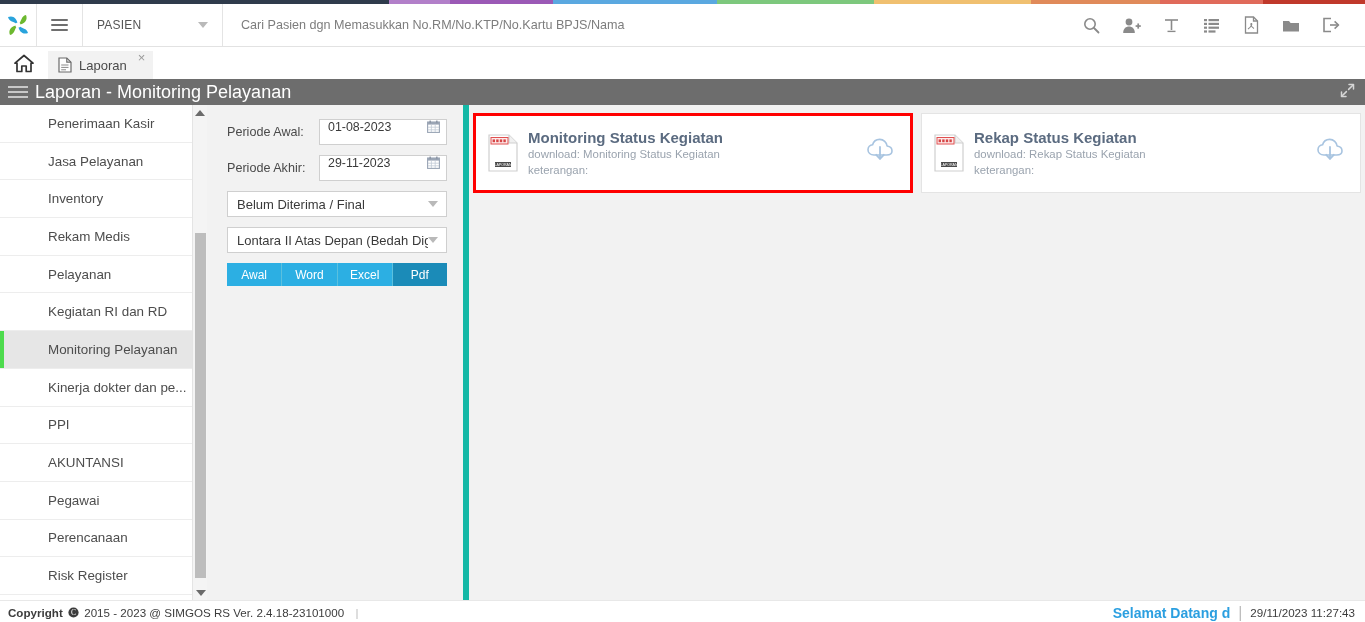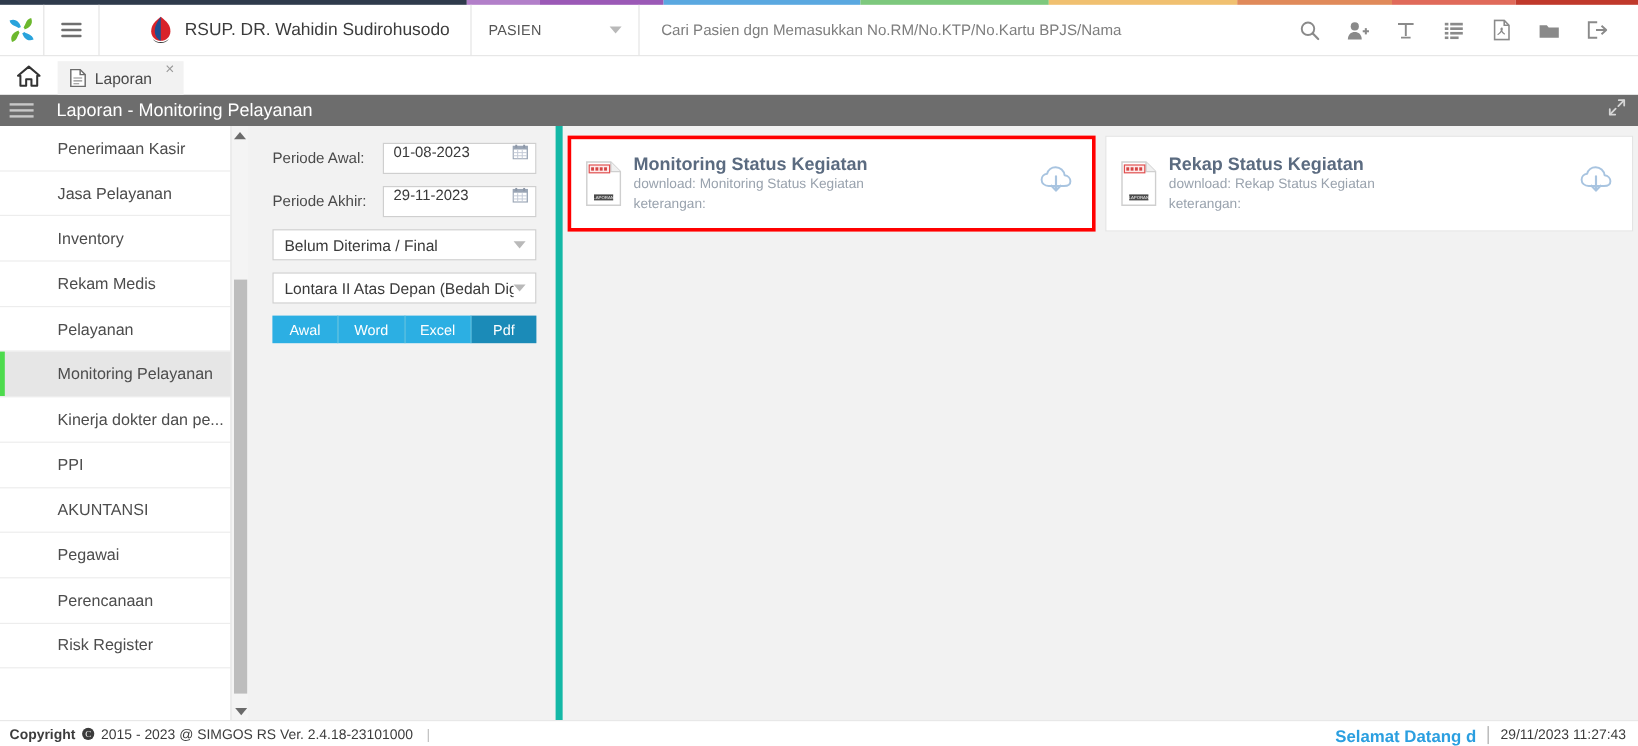--- a/index.html
+++ b/index.html
@@ -87,21 +87,21 @@
   
   #page-title-bar {
     height: 26px; width: 100%;
     background: #6d6d6d;
     display: flex; align-items: center;
     padding: 0 10px 0 8px;
     color: #ffffff;
   }
   #title-bar-menu-icon { width: 20px; }
   #title-bar-menu-icon i { display: block; height: 2px; background: #c8c8c8; margin: 3px 0; }
-  #page-title-text { font-size: 15px; margin-left: 19px; }
+  #page-title-text { font-size: 18px; margin-left: 7px; }
   #expand-icon-btn { margin-left: auto; cursor: pointer; color: #d6d6d6; }
 
   
   #body-split { display: flex; height: 495px; width: 100%; }
 
   
   #sidebar {
     width: 207px; height: 100%;
     background: #ffffff; position: relative;
     border-right: 1px solid #e0e0e0;
@@ -245,28 +245,20 @@
   </div>
 
   <div class="hdr-cell" id="hamburger-box">
     <div class="hamburger-lines">
         <i></i>
         <i></i>
         <i></i>
       </div>
   </div>
 
-  <div id="hospital-box">
-    <svg width="22" height="24" viewBox="0 0 22 24">
-      <path d="M11 1 C6 5, 3 8, 3 13 C3 18, 7 21, 11 21 C15 21, 19 18, 19 13 C19 8, 16 5, 11 1 Z" fill="#d8232a"></path>
-      <path d="M11 1 C8.5 5, 6 8, 6 13 C6 17, 8.5 20, 11 21 Z" fill="#1d4f91"></path>
-      <path d="M4 19 C7 23, 15 23, 18 19 C15 24, 7 24, 4 19 Z" fill="#3b3b3b"></path>
-    </svg>
-    <span id="hospital-name">RSUP. DR. Wahidin Sudirohusodo</span>
-  </div>
 
   <div id="pasien-select-box">
     <span id="pasien-select-label">PASIEN</span>
     <span class="caret-down"></span>
   </div>
 
   <div id="search-box-wrap">
     <input id="patient-search-input" type="text" placeholder="Cari Pasien dgn Memasukkan No.RM/No.KTP/No.Kartu BPJS/Nama" style="">
   </div>
 
@@ -377,20 +369,23 @@
           <span>Jasa Pelayanan</span>
         </div>
         <div class="side-item">
           <span>Inventory</span>
         </div>
         <div class="side-item">
           <span>Rekam Medis</span>
         </div>
         <div class="side-item">
           <span>Pelayanan</span>
+        </div>
+        <div class="side-item">
+          <span>Kegiatan RI dan RD</span>
         </div>
         <div class="side-item active">
           <span>Monitoring Pelayanan</span>
         </div>
         <div class="side-item">
           <span>Kinerja dokter dan pe...</span>
         </div>
         <div class="side-item">
           <span>PPI</span>
         </div>

